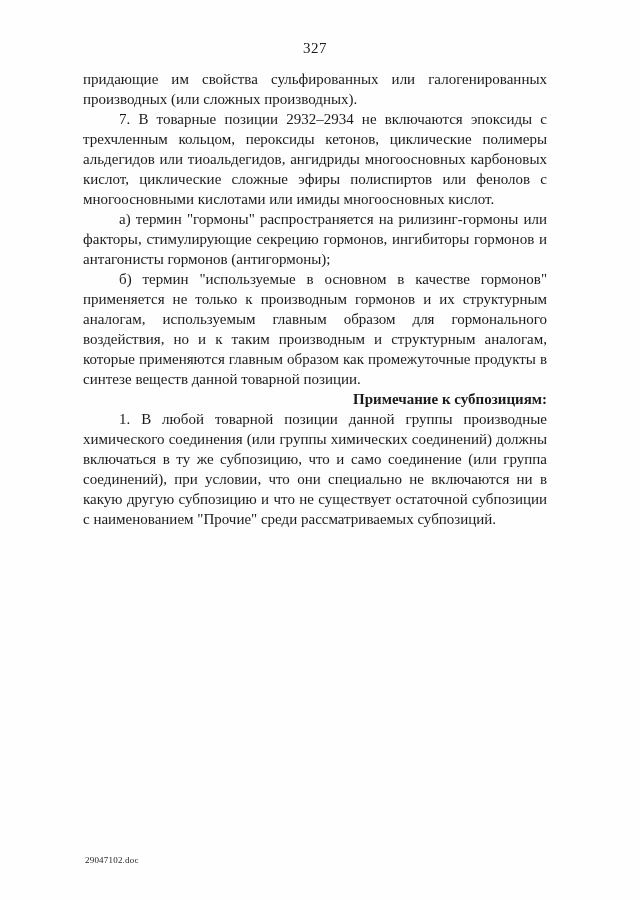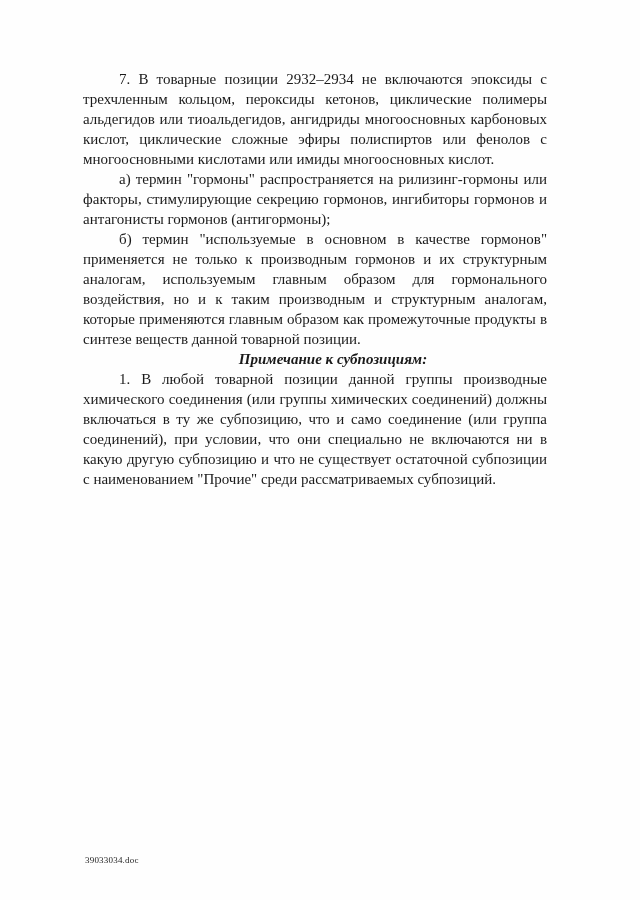--- a/index.html
+++ b/index.html
@@ -36,41 +36,42 @@
   }
   .content p {
     margin: 0;
     padding: 0;
   }
   .content p.indent {
     text-indent: 36px;
   }
   .content p.bold {
     font-weight: bold;
-    text-align: center;
-    font-style: italic;
+    text-align: right;
   }
   .footer {
     position: absolute;
     left: 85px;
     top: 855px;
     font-size: 9px;
     letter-spacing: 0.2px;
     color: #222;
   }
 </style>
 </head>
 <body>
 
 <div class="page">
 
+  <div class="page-number">327</div>
 
   <div class="content">
+    <p>придающие им свойства сульфированных или галогенированных производных (или сложных производных).</p>
     <p class="indent">7. В товарные позиции 2932–2934 не включаются эпоксиды с трехчленным кольцом, пероксиды кетонов, циклические полимеры альдегидов или тиоальдегидов, ангидриды многоосновных карбоновых кислот, циклические сложные эфиры полиспиртов или фенолов с многоосновными кислотами или имиды многоосновных кислот.</p>
     <p class="indent">а) термин "гормоны" распространяется на рилизинг-гормоны или факторы, стимулирующие секрецию гормонов, ингибиторы гормонов и антагонисты гормонов (антигормоны);</p>
     <p class="indent">б) термин "используемые в основном в качестве гормонов" применяется не только к производным гормонов и их структурным аналогам, используемым главным образом для гормонального воздействия, но и к таким производным и структурным аналогам, которые применяются главным образом как промежуточные продукты в синтезе веществ данной товарной позиции.</p>
     <p class="indent bold">Примечание к субпозициям:</p>
     <p class="indent">1. В любой товарной позиции данной группы производные химического соединения (или группы химических соединений) должны включаться в ту же субпозицию, что и само соединение (или группа соединений), при условии, что они специально не включаются ни в какую другую субпозицию и что не существует остаточной субпозиции с наименованием "Прочие" среди рассматриваемых субпозиций.</p>
   </div>
 
-  <div class="footer">39033034.doc</div>
+  <div class="footer">29047102.doc</div>
 
 </div>
 
 </body></html>

